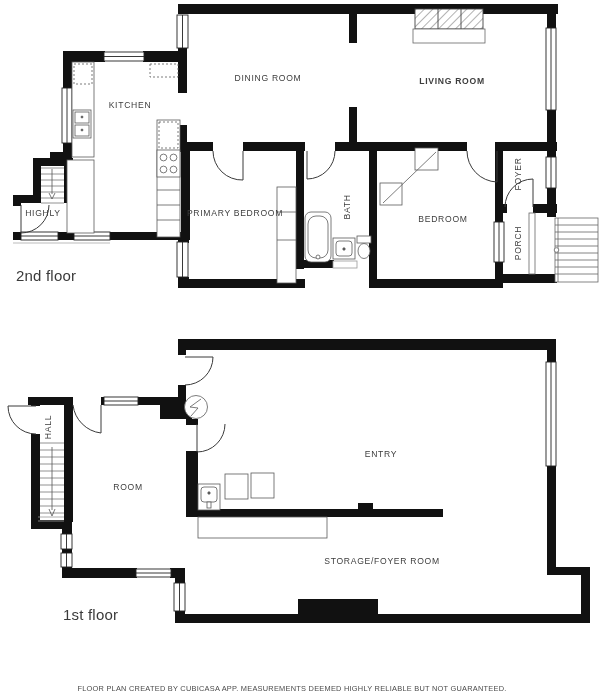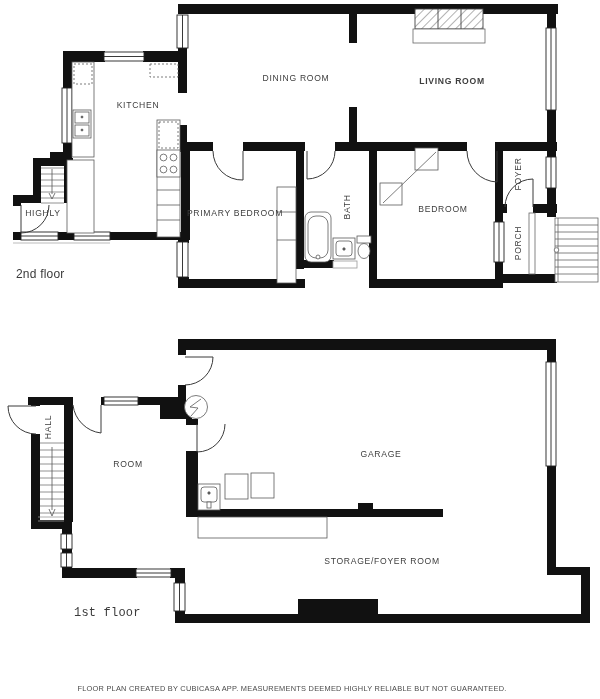--- a/index.html
+++ b/index.html
@@ -7,21 +7,21 @@
     position:relative;width:600px;height:699px;background:#ffffff;overflow:hidden;
     font-family:"Liberation Sans", sans-serif;
   }
   #plan-svg{position:absolute;left:0;top:0;}
   .room-label{
     position:absolute;transform:translate(-50%,-50%);
     font-size:8.6px;letter-spacing:.7px;color:#3d3d3d;white-space:nowrap;
   }
   .room-label.vertical{transform:translate(-50%,-50%) rotate(-90deg);}
   .floor-label{
-    position:absolute;font-size:12px;color:#3a3a3a;letter-spacing:.2px;white-space:nowrap;text-align:center;
+    position:absolute;font-size:15px;color:#3a3a3a;letter-spacing:.2px;white-space:nowrap;text-align:center;
   }
   .footer-note{
     position:absolute;left:0;right:16px;top:684px;text-align:center;
     font-size:7.4px;letter-spacing:.25px;color:#4a4a4a;white-space:nowrap;
   }
 </style>
 </head>
 <body>
 
 <div id="stage">
@@ -346,31 +346,31 @@
       <rect x="251" y="473" width="23" height="25"></rect>
       <rect x="198" y="517" width="129" height="21"></rect>
       <g>
         <circle cx="196" cy="407" r="11.5" fill="#ffffff"></circle>
         <path d="M201,399 L190,407 L198,408 L191,416" fill="none"></path>
       </g>
     </g>
   </g>
 </svg>
 
-  <div class="room-label" style="left:138px;top:105px;">KITCHEN</div>
-  <div class="room-label" style="left:268px;top:78px;margin-left:28px;">DINING ROOM</div>
+  <div class="room-label" style="left:130px;top:105px;">KITCHEN</div>
+  <div class="room-label" style="left:268px;top:78px;">DINING ROOM</div>
   <div class="room-label" style="left:452px;top:81px;font-weight:bold;">LIVING ROOM</div>
   <div class="room-label" style="left:235px;top:213px;">PRIMARY BEDROOM</div>
   <div class="room-label vertical" style="left:347px;top:207px;">BATH</div>
-  <div class="room-label" style="left:443px;top:209px;text-align:right;">BEDROOM</div>
+  <div class="room-label" style="left:443px;top:219px;text-align:right;">BEDROOM</div>
   <div class="room-label" style="left:43px;top:213px;">HIGHLY</div>
   <div class="room-label vertical" style="left:518px;top:174px;">FOYER</div>
   <div class="room-label vertical" style="left:518px;top:243px;">PORCH</div>
   <div class="floor-label" style="left:16px;top:267px;">2nd floor</div>
 
   <div class="room-label vertical" style="left:48px;top:427px;">HALL</div>
-  <div class="room-label" style="left:128px;top:464px;">ROOM</div>
-  <div class="room-label" style="left:381px;top:454px;">GARAGE</div>
+  <div class="room-label" style="left:128px;top:487px;">ROOM</div>
+  <div class="room-label" style="left:381px;top:454px;">ENTRY</div>
   <div class="room-label" style="left:382px;top:561px;">STORAGE/FOYER ROOM</div>
-  <div class="floor-label" style="left:74px;top:606px;font-family:Liberation Mono, monospace;">1st floor</div>
+  <div class="floor-label" style="left:63px;top:606px;">1st floor</div>
 
   <div class="footer-note">FLOOR PLAN CREATED BY CUBICASA APP. MEASUREMENTS DEEMED HIGHLY RELIABLE BUT NOT GUARANTEED.</div>
 </div>
 
 </body></html>

